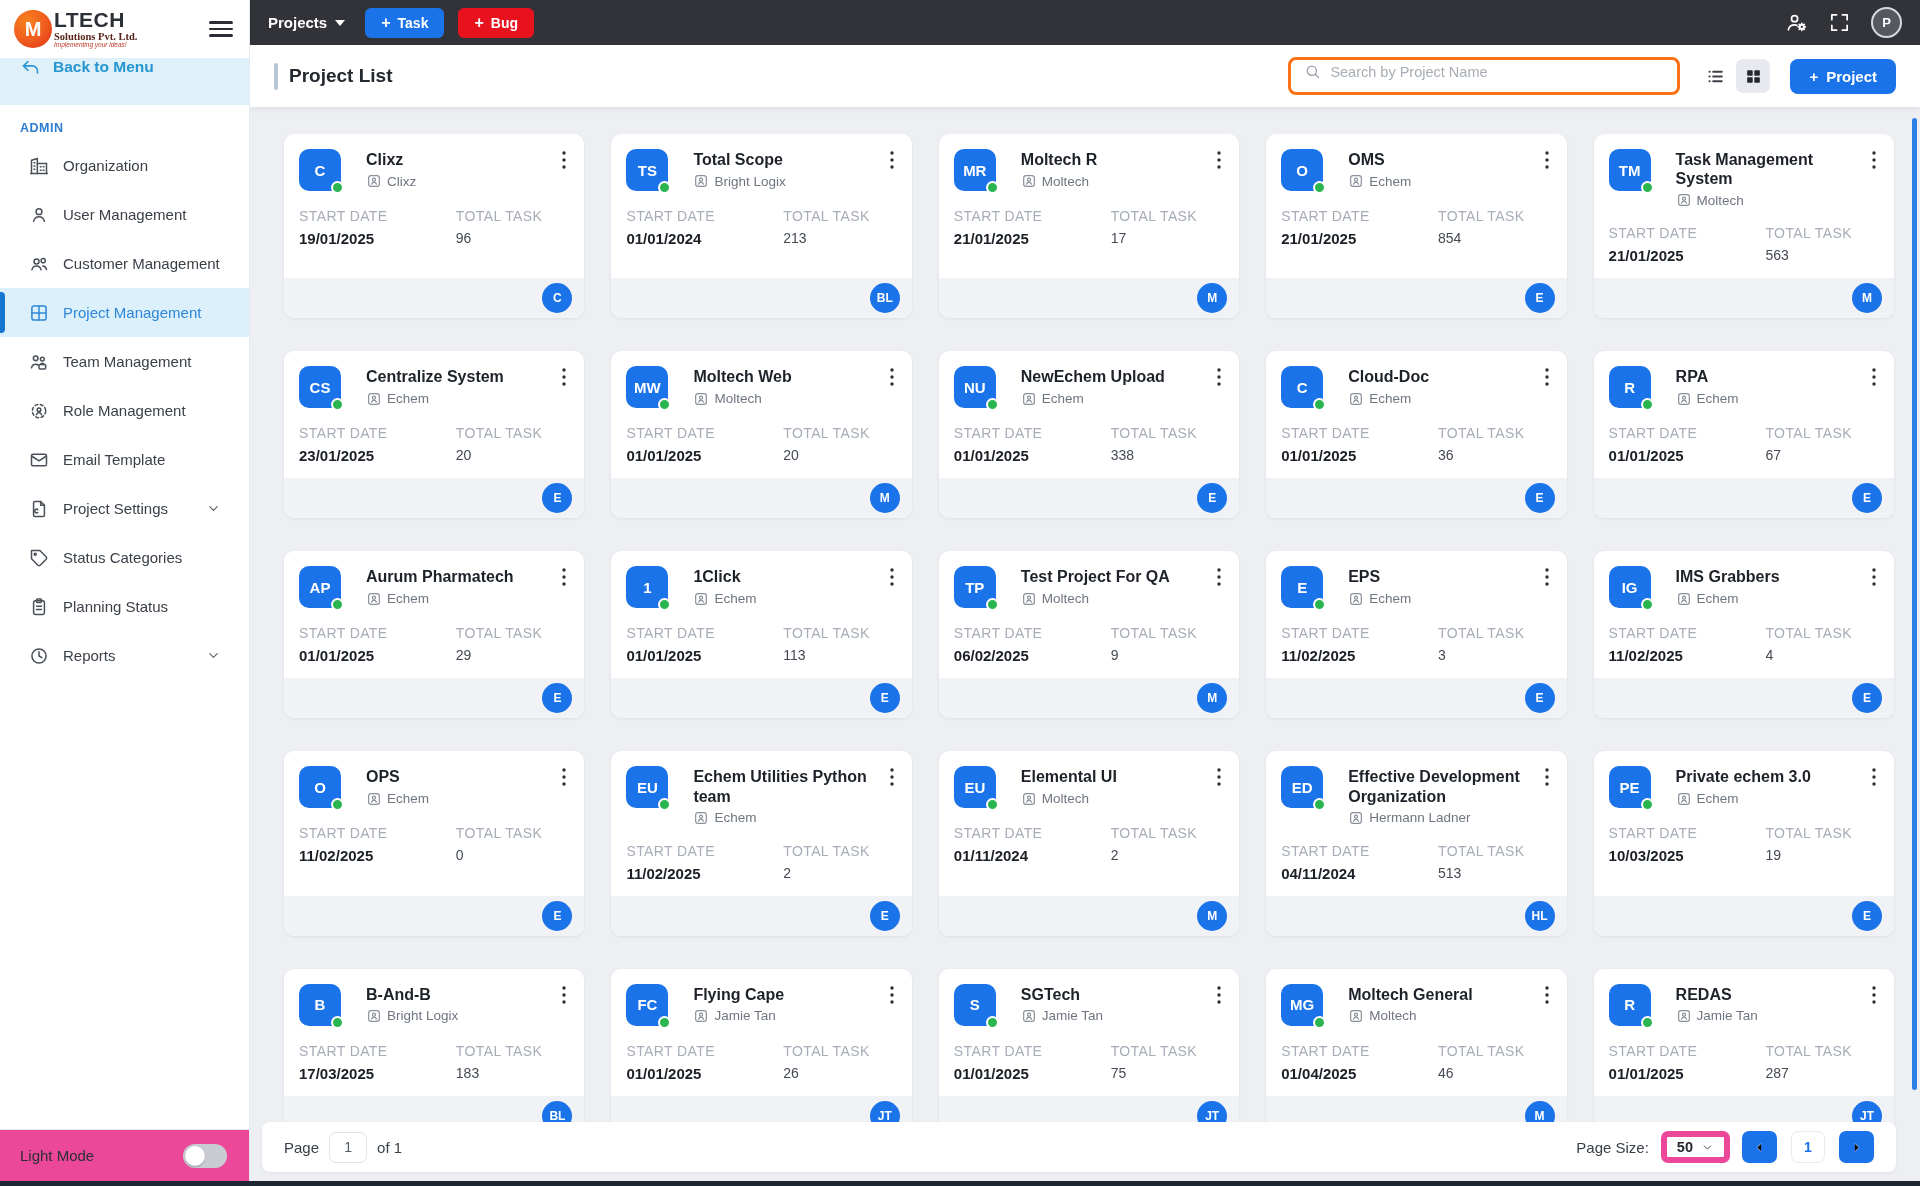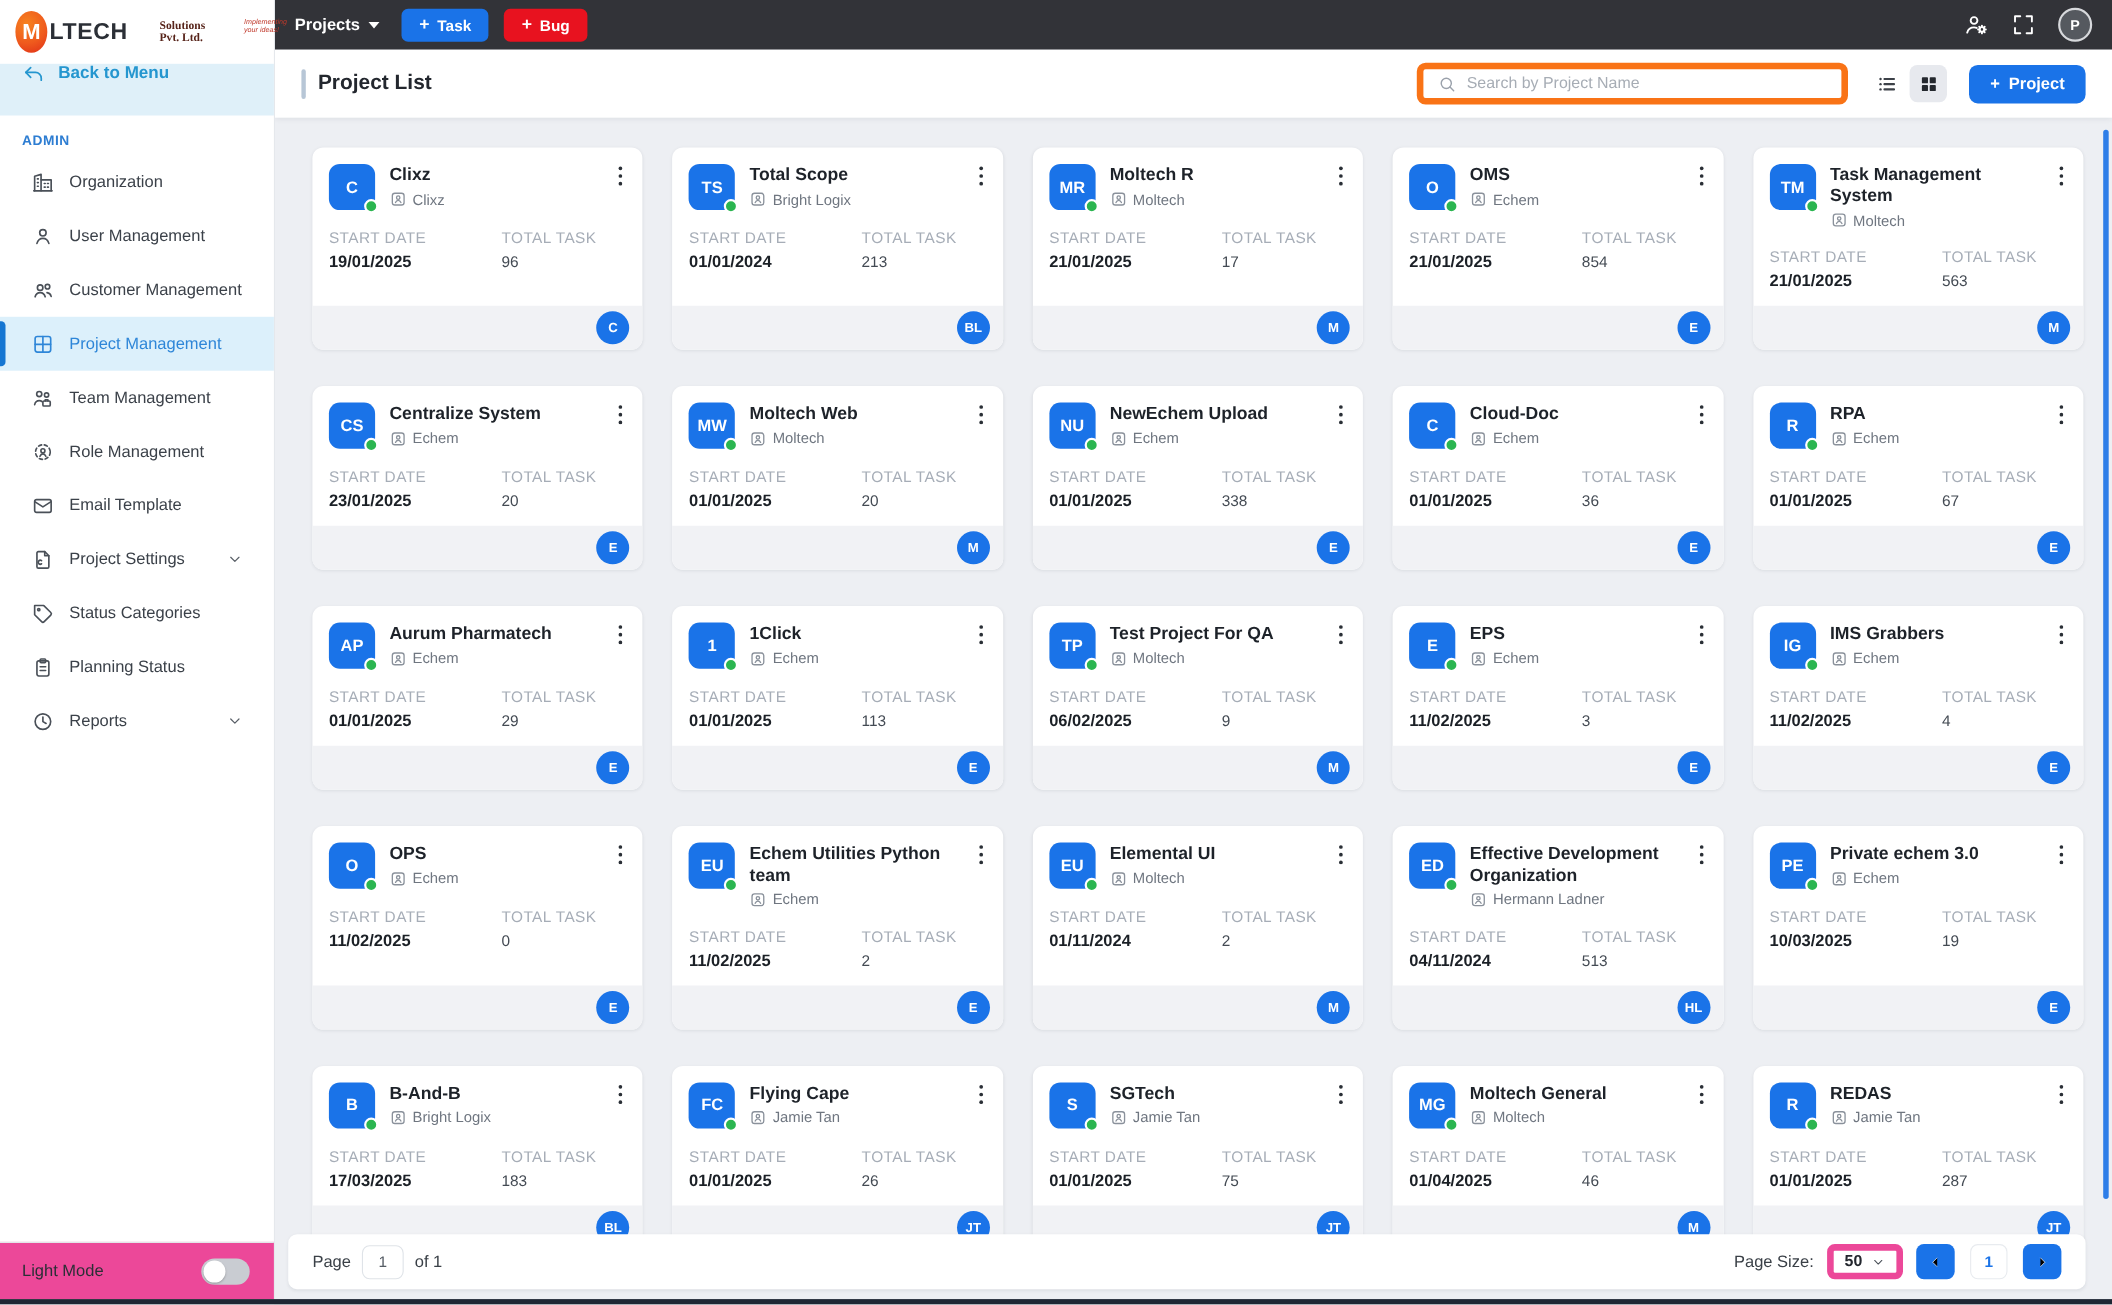--- a/index.html
+++ b/index.html
@@ -5,21 +5,21 @@
   * { margin:0; padding:0; box-sizing:border-box; }
   html,body { width:1920px; height:1186px; overflow:hidden; }
   body { font-family:"Liberation Sans", sans-serif; background:#edeff3; color:#23272e; }
   .app { position:relative; width:1920px; height:1186px; }
 
   
   .sidebar { position:absolute; left:0; top:0; width:250px; height:100%; background:#fff; border-right:1px solid #e5e8ec; z-index:5; }
   .logo-row { height:58px; display:flex; align-items:center; justify-content:space-between; padding:0 16px 0 14px; }
   .logo { display:flex; align-items:center; gap:6px; }
   .logo-circle { width:38px; height:38px; border-radius:50%; background:radial-gradient(circle at 35% 30%, #f6821f 0%, #ef5a1d 55%, #df2d17 100%); color:#fff; font-weight:bold; font-size:20px; display:flex; align-items:center; justify-content:center; }
-  .logo-text { display:flex; line-height:1.05; margin-left:-10px; padding-left:6px;gap:29px; }
+  .logo-text { display:flex; flex-direction:column; line-height:1.05; margin-left:-10px; padding-left:6px; }
   .brand { font-size:21px; font-weight:bold; letter-spacing:.5px; color:#2b2f36; }
   .subtitle { font-size:10.5px; font-weight:bold; color:#57241a; font-family:"Liberation Serif", serif; }
   .tagline { font-size:6.5px; color:#c0392b; font-style:italic; }
   .hamburger { width:24px; display:flex; flex-direction:column; gap:4px; cursor:pointer; }
   .hamburger span { height:2.6px; background:#2a2e34; border-radius:2px; }
   .back-menu { height:47px; background:#dff0f9; display:flex; align-items:flex-start; gap:12px; padding:0 20px; color:#2596cf; font-size:15.5px; font-weight:bold; cursor:pointer; }
   .back-menu .ic { width:21px; height:21px; stroke:#2596cf; }
   .section-label { padding:16px 0 6px 20px; font-size:12.5px; font-weight:bold; letter-spacing:.5px; color:#2d7dd2; }
   .nav { display:flex; flex-direction:column; }
   .nav-item { height:49px; display:flex; align-items:center; gap:14px; padding:0 28px 0 29px; font-size:15px; color:#3b4149; cursor:pointer; position:relative; }
@@ -43,38 +43,38 @@
   .tb-btn.bug { background:#e8121f; }
   .tb-right { margin-left:auto; display:flex; align-items:center; gap:20px; }
   .tb-icon { width:23px; height:23px; stroke:#fff; cursor:pointer; }
   .tb-avatar { width:31px; height:31px; border-radius:50%; background:#55595f; border:2px solid #d7d9dc; color:#fff; font-size:13px; font-weight:bold; display:flex; align-items:center; justify-content:center; cursor:pointer; }
 
   
   .subheader { position:absolute; left:250px; top:45px; right:0; height:62px; background:#fff; box-shadow:0 2px 5px rgba(20,30,45,.07); display:flex; align-items:center; padding:0 24px; z-index:3; }
   .title-bar { width:4px; height:27px; background:#b7c6d6; border-radius:2px; margin-right:11px; }
   .page-title { font-size:19px; font-weight:bold; color:#23272e; }
   .sub-right { margin-left:auto; display:flex; align-items:center; gap:12px; }
-  .search-box { width:392px; height:38px; border:6px solid #f97316; border-radius:8px; display:flex; align-items:center; gap:9px; padding:12px 13px; background:#fff; }
+  .search-box { width:392px; height:38px; border:3px solid #f97316; border-radius:8px; display:flex; align-items:flex-end; gap:9px; padding:12px 13px; background:#fff; }
   .search-box .ic { width:17px; height:17px; stroke:#9aa1ab; flex:none; }
   .search-box input { border:none; outline:none; flex:1; font-size:14.5px; font-family:inherit; color:#3a4047; background:transparent; }
   .search-box input::placeholder { color:#a7adb5; }
   .view-toggle { display:flex; align-items:center; gap:4px; margin-left:6px; }
   .vt-btn { width:34px; height:34px; border-radius:7px; display:flex; align-items:center; justify-content:center; cursor:pointer; background:transparent; border:none; }
   .vt-btn.active { background:#e7e9ee; }
   .vt-btn svg { width:19px; height:19px; }
   .add-project { display:flex; align-items:center; gap:8px; background:#1a73e8; color:#fff; border:none; font-family:inherit; font-size:15px; font-weight:bold; padding:9px 19px; border-radius:8px; cursor:pointer; margin-left:8px; }
 
   
   .main { position:absolute; left:250px; top:107px; right:0; bottom:0; background:#edeff3; overflow:hidden; }
   .grid { display:grid; grid-template-columns:repeat(5, 1fr); column-gap:27px; row-gap:33px; padding:27px 26px 0 34px; }
   .card { background:#fff; border-radius:10px; box-shadow:0 1px 3px rgba(16,24,40,.08); display:flex; flex-direction:column; min-height:166px; }
   .card-head { display:flex; gap:13px; padding:15px 12px 0 15px; }
   .badge { position:relative; width:42px; height:42px; border-radius:10px; background:#1a73e8; color:#fff; font-weight:bold; font-size:15px; display:flex; align-items:center; justify-content:center; flex:none; }
   .badge .dot { position:absolute; right:-3px; bottom:-3px; width:13px; height:13px; border-radius:50%; background:#2bb550; border:2.5px solid #fff; }
-  .title-wrap { display:flex; flex-direction:column; gap:4px; padding-top:1px; min-width:0; }
+  .title-wrap { display:flex; flex-direction:column; gap:4px; padding-top:1px; min-width:0;margin-left:12px; }
   .card-title { font-size:16px; font-weight:bold; color:#1d2229; line-height:1.2; }
   .company { display:flex; align-items:center; gap:5px; font-size:13.5px; color:#6f7680; }
   .company .ic { width:16px; height:16px; stroke:#8a919b; flex:none; }
   .kebab { margin-left:auto; padding:2px 6px; cursor:pointer; flex:none; }
   .kebab svg { width:4px; height:18px; fill:#2a2f36; }
   .card-meta { display:flex; padding:17px 15px 14px 15px; }
   .meta-col { flex:1; }
   .meta-col.right { flex:0 0 42%; }
   .meta-label { font-size:14px; letter-spacing:.4px; color:#a6adb7; margin-bottom:6px; }
   .meta-date { font-size:15px; font-weight:bold; color:#1b2026; }

